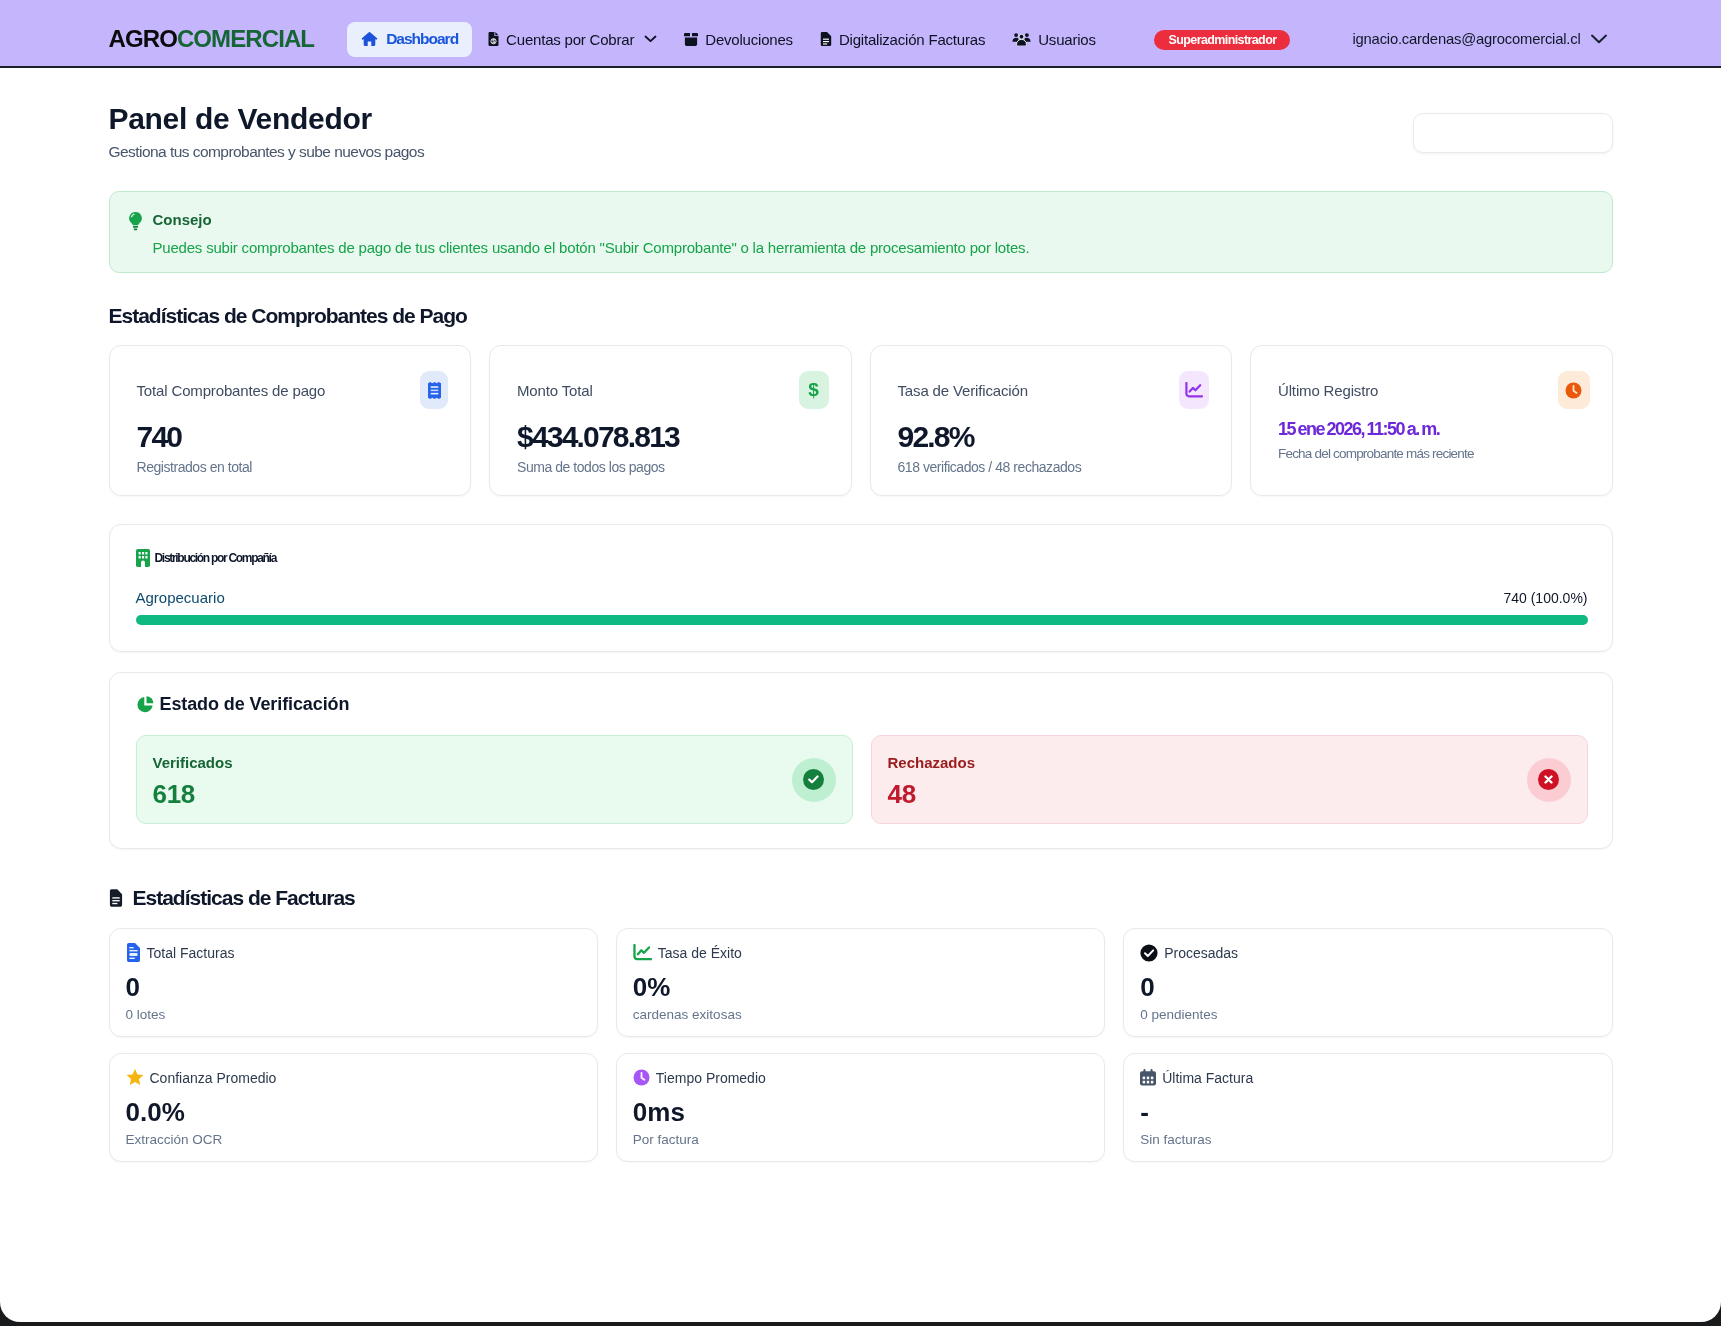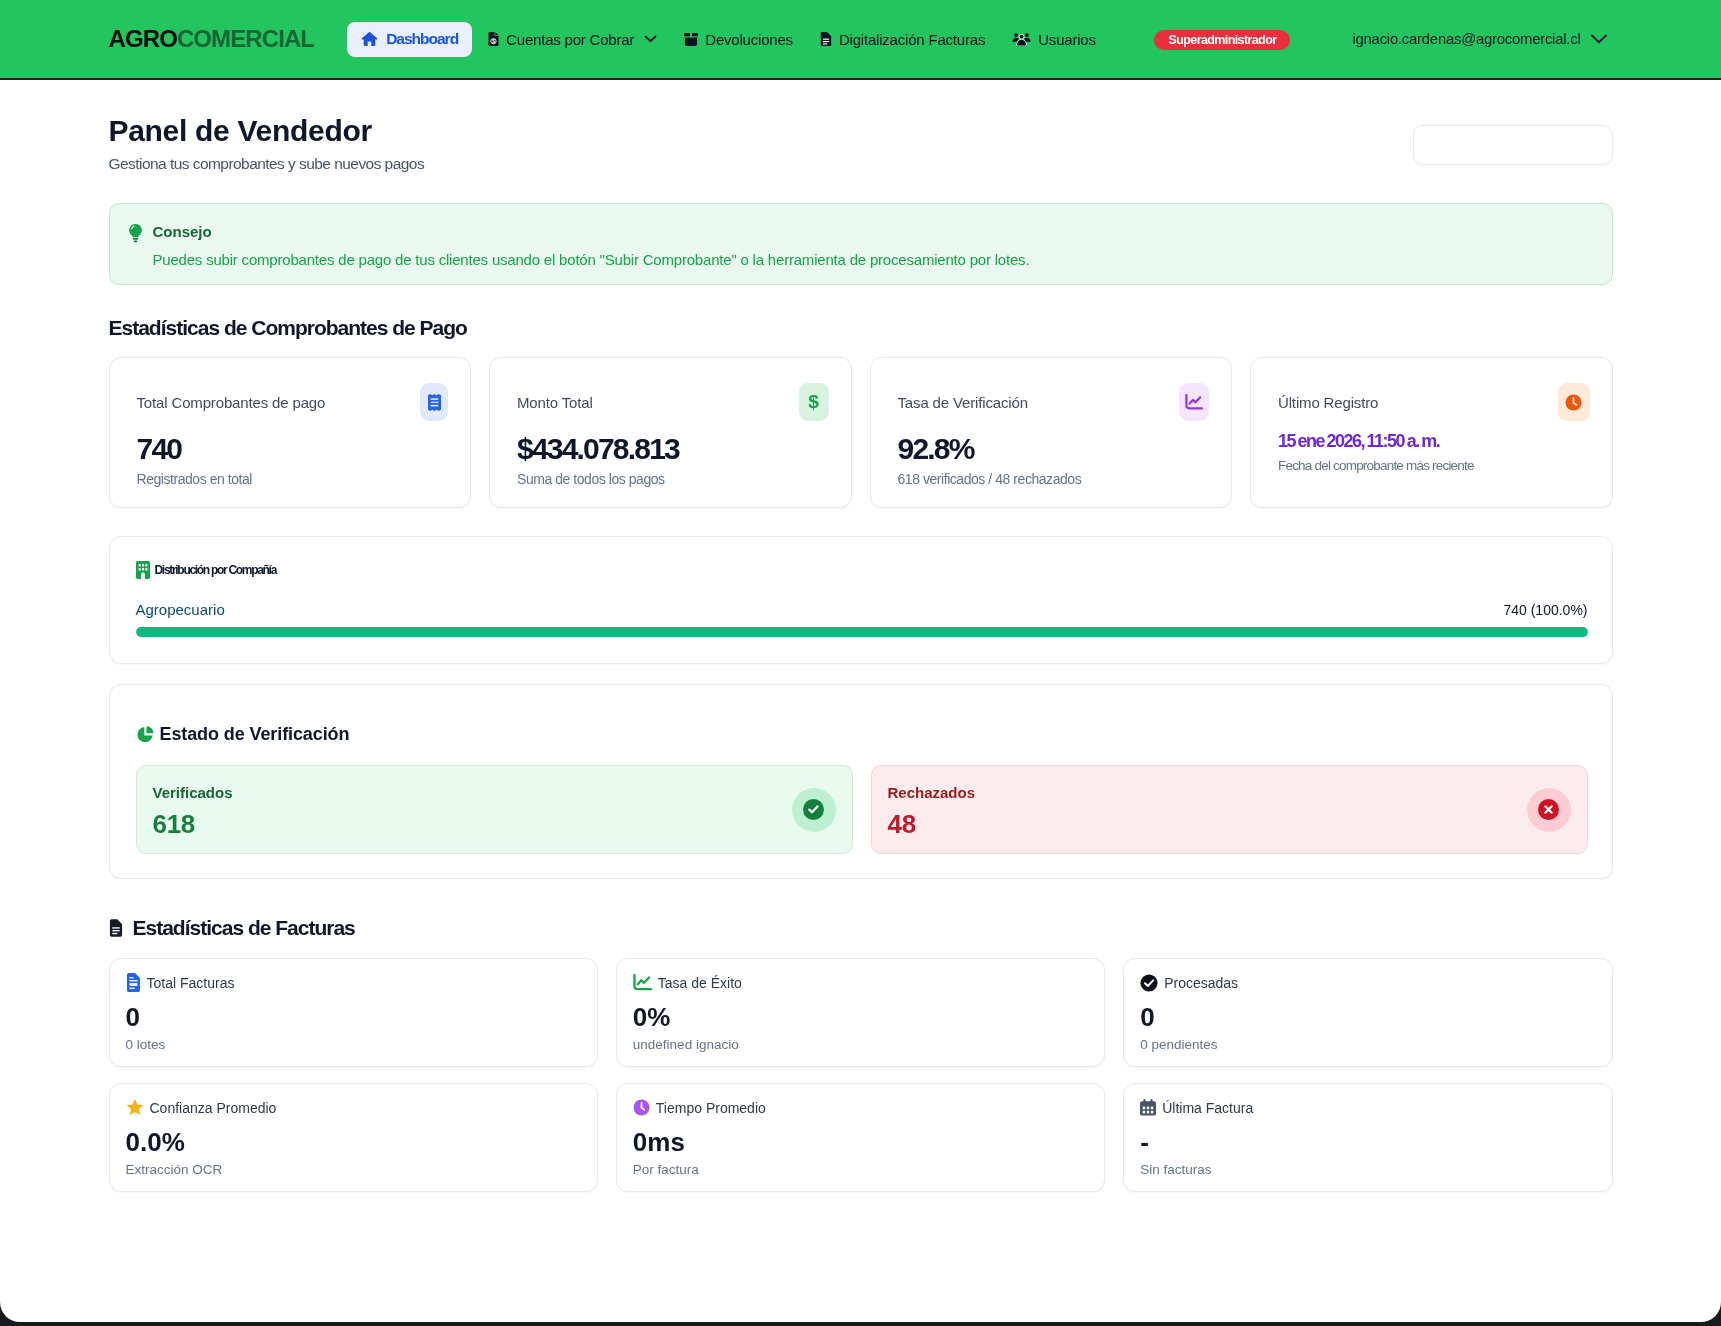--- a/index.html
+++ b/index.html
@@ -3,21 +3,21 @@
 <meta charset="utf-8">
 <title>Panel de Vendedor</title>
 <style>
   * { margin:0; padding:0; box-sizing:border-box; }
   html,body { width:1721px; }
   body { background:#191a1c; font-family:"Liberation Sans", sans-serif; }
   .sheet { width:1721px; height:1322px; background:#ffffff; border-radius:0 0 20px 20px; overflow:hidden; }
   .container { width:1504px; margin:0 auto; }
 
   
-  header { height:80px; border-bottom:2px solid #1d2026; background:#22c55e; }
+  header { height:68px; border-bottom:2px solid #1d2026; background:#c4b5fd; }
   .hwrap { display:flex; align-items:center; height:78px; }
   .logo { font-size:24px; font-weight:700; letter-spacing:-0.9px; color:#0b0b0d; white-space:nowrap; }
   .logo .green { color:#166534; }
   nav { display:flex; align-items:center; gap:27px; margin-left:33px; }
   .navpill { display:flex; align-items:center; gap:8px; background:#e9effd; color:#1a56db; font-size:15.5px; letter-spacing:-1px; font-weight:700; padding:16px 14px; height:35px; border-radius:8px; margin-right:-11px; }
   .navitem { display:flex; align-items:center; gap:7px; color:#0d1220; font-size:15px; letter-spacing:-0.2px; font-weight:500; white-space:nowrap; }
   .navitem svg { flex:0 0 auto; }
   .hright { margin-left:auto; display:flex; align-items:center; margin-right:5px; }
   .rolepill { margin-top:2px; background:#ec2d3d; color:#fff; font-size:12.5px; letter-spacing:-0.6px; font-weight:700; height:20px; line-height:20px; padding:0 14px; border-radius:999px; }
   .email { font-size:14.8px; letter-spacing:-0.2px; color:#101828; margin-left:62px; }
@@ -53,21 +53,21 @@
   .scard .caption.up { margin-top:2px; }
 
   .distcard { margin-top:28px; padding:20px 24px 26px 26px; }
   .cardhead { display:flex; align-items:center; gap:5px; }
   .cardhead .t { font-size:12px; line-height:26px; font-weight:700; color:#0f172a; letter-spacing:-1.3px; }
   .distrow { margin-top:18px; display:flex; align-items:center; justify-content:space-between; }
   .distrow .l { font-size:15px; color:#0c4a6e; font-weight:500; }
   .distrow .r { font-size:14px; color:#0f172a; }
   .bar { margin-top:9px; height:10px; border-radius:6px; background:#10b981; }
 
-  .estadocard { margin-top:20px; padding:36px 24px 24px 26px; }
+  .estadocard { margin-top:20px; padding:18px 24px 24px 26px; }
   .estgrid { margin-top:18px; display:grid; grid-template-columns:1fr 1fr; gap:18px; }
   .estbox { position:relative; height:89px; border-radius:10px; padding:16px 16px; }
   .estbox.green { background:#e9fbef; border:1px solid #c8eed6; }
   .estbox.red { background:#fdecee; border:1px solid #f7d4d9; }
   .estbox .lab { font-size:15px; font-weight:700; line-height:22px; }
   .estbox.green .lab { color:#166534; }
   .estbox.red .lab { color:#991b1b; }
   .estbox .val { font-size:26px; font-weight:700; line-height:32px; margin-top:4px; letter-spacing:-0.3px; }
   .estbox.green .val { color:#15803d; }
   .estbox.red .val { color:#c01b2d; }
@@ -304,21 +304,21 @@
       </div>
       <div class="card fcard">
         <div class="head">
           <svg width="19" height="17" viewBox="0 0 18 16">
               <path d="M1.4 1 V11.8 A2.5 2.5 0 0 0 3.9 14.3 H17" fill="none" stroke="#16a34a" stroke-width="2.2" stroke-linecap="round"></path>
               <path d="M4.6 9.6 L7.9 5.9 L10.4 8.3 L15.2 3.2" fill="none" stroke="#16a34a" stroke-width="2.2" stroke-linecap="round" stroke-linejoin="round"></path>
             </svg>
           <div class="title">Tasa de Éxito</div>
         </div>
         <div class="value">0%</div>
-        <div class="caption">undefined ignacio</div>
+        <div class="caption">cardenas exitosas</div>
       </div>
       <div class="card fcard">
         <div class="head">
           <svg width="18" height="18" viewBox="0 0 18 18">
               <circle cx="9" cy="9" r="8.6" fill="#0c1016"></circle>
               <path d="M5 9.3 L7.8 12 L13.2 6.4" fill="none" stroke="#fff" stroke-width="2" stroke-linecap="round" stroke-linejoin="round"></path>
             </svg>
           <div class="title">Procesadas</div>
         </div>
         <div class="value">0</div>

